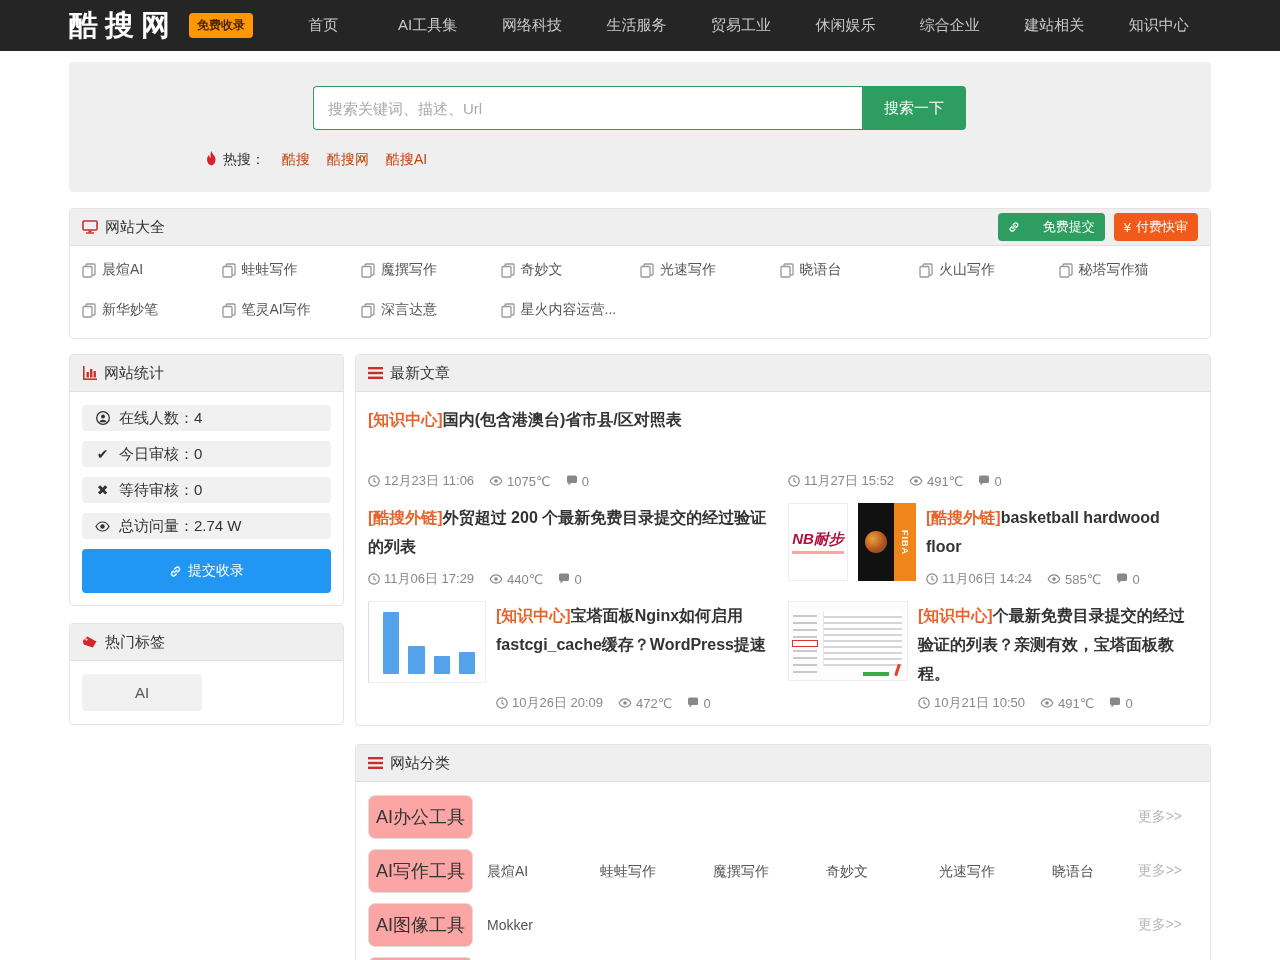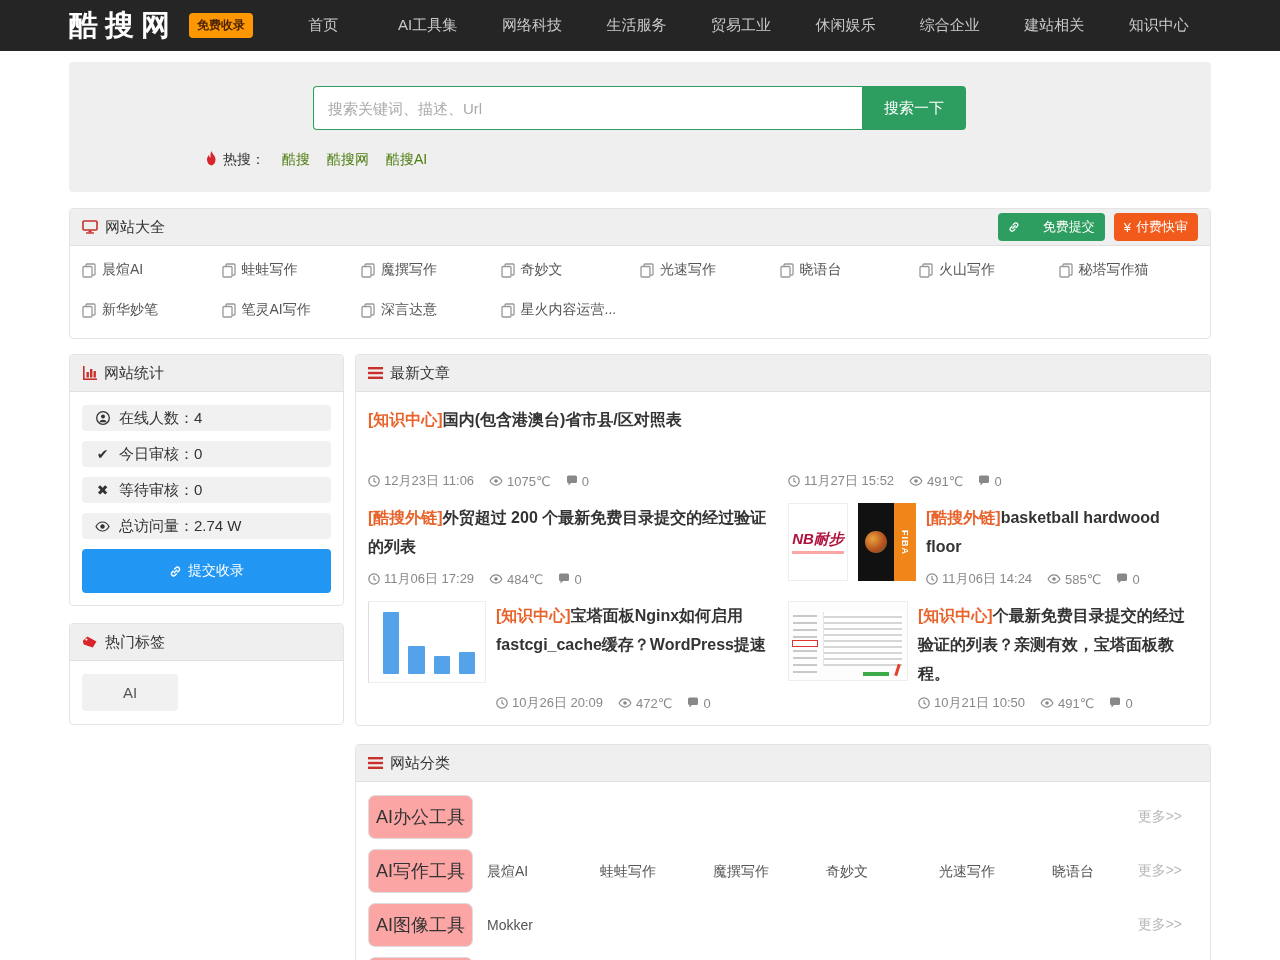--- a/index.html
+++ b/index.html
@@ -28,21 +28,21 @@
   .search-form { position: absolute; left: 244px; top: 24px; display: flex; }
   .search-input { width: 549px; height: 44px; border: 1px solid #2e9e60;
                   border-right: none; border-radius: 4px 0 0 4px; padding: 0 14px;
                   font-size: 15px; color: #333; outline: none; background:#fff; }
   .search-input::placeholder { color: #a9a9a9; }
   .search-btn { width: 104px; height: 44px; background: #2e9e60; color: #fff;
                 border: none; border-radius: 0 4px 4px 0; font-size: 15px; cursor: pointer; }
   .hot-row { position: absolute; left: 136px; top: 89px; display: flex;
              align-items: center; font-size: 14px; color: #333; }
   .hot-row .flame { margin-right: 5px; }
-  .hot-link { margin-left: 17px; color: #4d7c0f; }
+  .hot-link { margin-left: 17px; color: #c2410c; }
 
   
   .panel { border: 1px solid #e4e4e4; border-radius: 4px; background: #fff; }
   .panel-header { background: #efefef; border-bottom: 1px solid #e0e0e0;
                   border-radius: 4px 4px 0 0; padding: 0 12px; height: 37px;
                   display: flex; align-items: center; font-size: 15px; color: #333; }
   .panel-header .hicon { margin-right: 7px; display: inline-flex; }
 
   
   .dir-panel { margin-top: 16px; }
@@ -69,21 +69,21 @@
               margin-bottom: 10px; }
   .stat-row .sicon { width: 17px; margin-right: 8px; display: inline-flex;
                      justify-content: center; font-size: 14px; color:#333; }
   .submit-btn { width: 100%; height: 44px; background: #2196f3; color: #fff;
                 border: none; border-radius: 4px; font-size: 14px; display: flex;
                 align-items: center; justify-content: center; gap: 6px; cursor: pointer; }
 
   
   .tags-panel { margin-top: 17px; }
   .tags-body { padding: 13px 12px; }
-  .tag-pill { display: inline-block; width: 96px; height: 37px; line-height: 37px;
+  .tag-pill { display: inline-block; width: 120px; height: 37px; line-height: 37px;
               text-align: center; background: #f1f1f1; border-radius: 4px;
               font-size: 15px; color: #555; }
 
   
   .articles-grid { display: grid; grid-template-columns: 1fr 1fr; column-gap: 10px;
                    row-gap: 13px; padding: 13px 12px; }
   .article { display: flex; gap: 10px; min-height: 85px; }
   .article-text { flex: 1; min-width: 0; display: flex; flex-direction: column; }
   .article-title { font-size: 16px; font-weight: bold; color: #333; line-height: 29px; }
   .article-title .prefix { color: #e8642c; }
@@ -439,21 +439,21 @@
                       <circle cx="6" cy="6" r="5.2" fill="none" stroke="#888" stroke-width="1.2"></circle>
                       <path d="M6 3v3.2l2.2 1.2" fill="none" stroke="#888" stroke-width="1.1"></path>
                     </svg>
                     <span>11月06日 17:29</span>
                   </span>
                 <span class="meta-item">
                     <svg width="14" height="10" viewBox="0 0 15 11">
                       <path d="M1 5.5C2.6 2.5 5 1 7.5 1S12.4 2.5 14 5.5C12.4 8.5 10 10 7.5 10S2.6 8.5 1 5.5Z" fill="none" stroke="#888" stroke-width="1.2"></path>
                       <circle cx="7.5" cy="5.5" r="2" fill="#888"></circle>
                     </svg>
-                    <span>484℃</span>
+                    <span>440℃</span>
                   </span>
                 <span class="meta-item">
                     <svg width="12" height="12" viewBox="0 0 12 12">
                       <path d="M1 2a1.5 1.5 0 0 1 1.5-1.5h7A1.5 1.5 0 0 1 11 2v4.5A1.5 1.5 0 0 1 9.5 8H5L2.5 10.5V8H2.5A1.5 1.5 0 0 1 1 6.5Z" fill="#888"></path>
                     </svg>
                     <span>0</span>
                   </span>
               </div>
             </div>
           </div>

